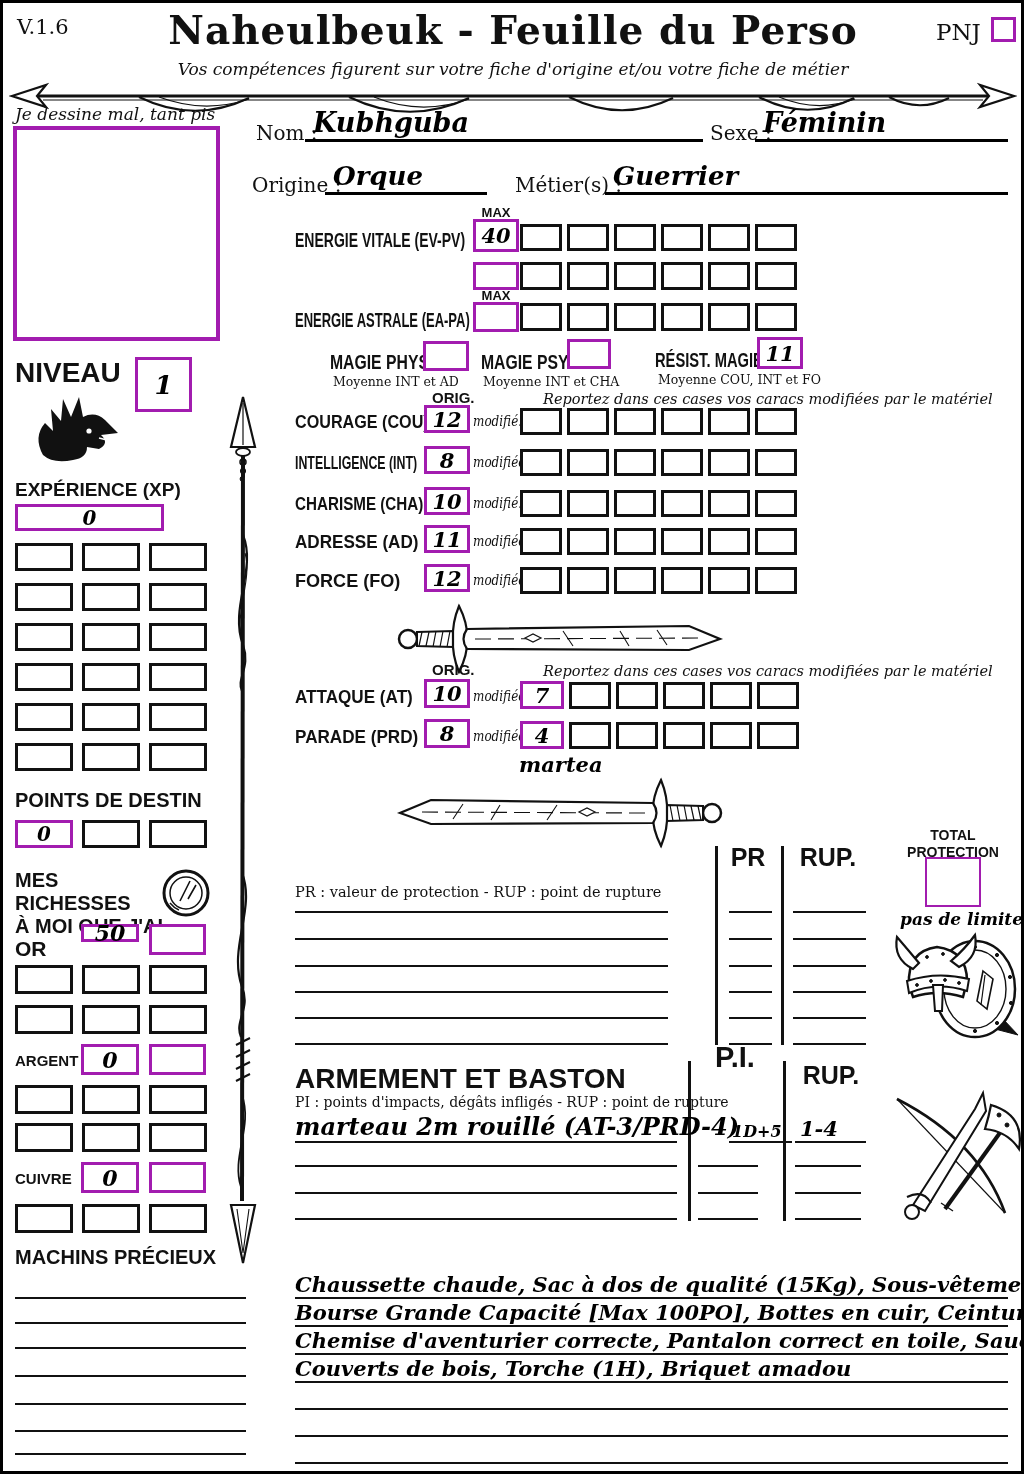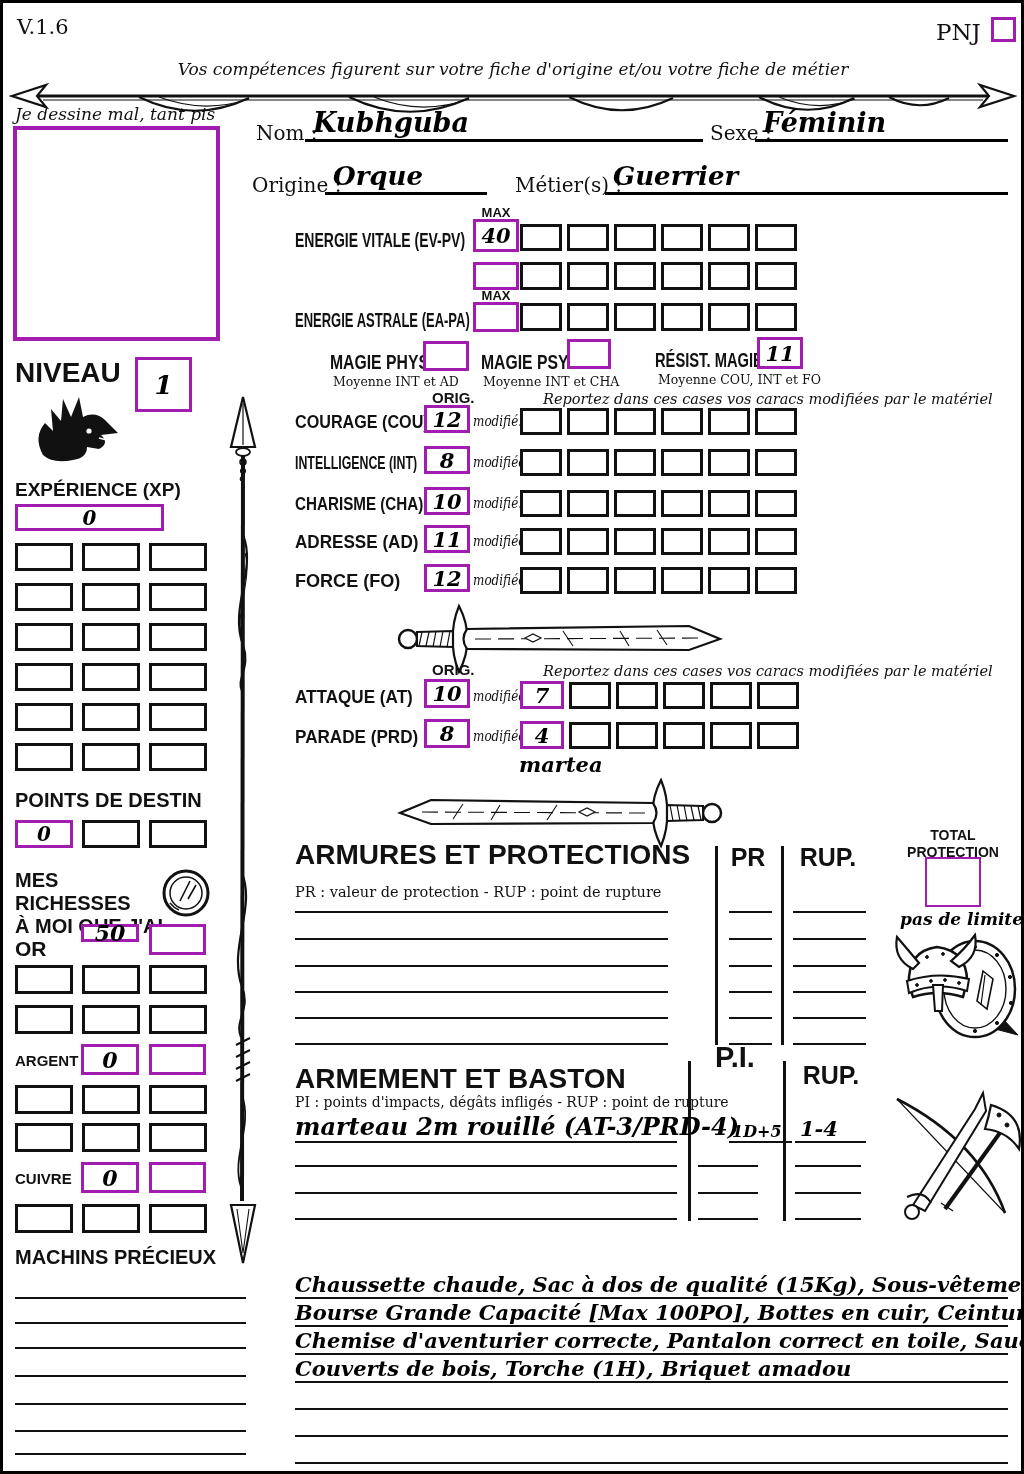--- a/index.html
+++ b/index.html
@@ -29,20 +29,21 @@
   .sq7{transform:scaleX(.7);transform-origin:0 50%;}
   .sq65{transform:scaleX(.65);transform-origin:0 50%;}
   svg{display:block;}
 </style>
 </head>
 <body>
 
 <div class="page">
 
   <div class="abs serif" style="left:14px;top:12px;font-size:21px;">V.1.6</div>
+  <div class="abs serif ctr" style="left:120px;top:4px;width:780px;font-size:39px;font-weight:bold;letter-spacing:1px;">Naheulbeuk - Feuille du Perso</div>
   <div class="abs serif" style="left:933px;top:16px;font-size:23px;">PNJ</div>
   <div class="box" style="left:988px;top:14px;width:25px;height:25px;"></div>
   <div class="abs serif it ctr" style="left:150px;top:56px;width:720px;font-size:17px;">Vos compétences figurent sur votre fiche d'origine et/ou votre fiche de métier</div>
 
   <div class="abs" style="left:6px;top:78px;">
     <svg width="1008" height="34" viewBox="0 0 1008 34">
       <g stroke="#111" fill="none">
         <line x1="28" y1="15" x2="980" y2="15" stroke-width="3"></line>
         <line x1="34" y1="19" x2="974" y2="19" stroke-width="1.2"></line>
         <path d="M3,15 L37,4 L28,15 L37,26 Z" fill="#fff" stroke-width="2.2"></path>
@@ -363,21 +364,20 @@
         <path d="M27,31 L24,45 M34,31 L31,45 M41,30 L38,46 M48,30 L45,46 M55,30 L52,46" stroke-width="1.2" fill="none"></path>
         <path d="M64,5 Q81,38 64,71 Q57,54 58,38 Q57,22 64,5 Z" stroke-width="2.2"></path>
         <path d="M72,28 L294,25 L325,38 L294,49 L72,48 Q65,38 72,28 Z" stroke-width="2.2"></path>
         <path d="M80,38 L310,37" stroke-width="1.1" fill="none" stroke-dasharray="16 7"></path>
         <path d="M130,37 l8,-4 l8,4 l-8,4 Z" stroke-width="1.2"></path>
         <path d="M168,30 L178,45 M225,30 L234,45 M262,29 L272,44" stroke-width="1.1" fill="none"></path>
       </g>
     </svg>
   </div>
 
-  <div class="abs disp" style="left:292px;top:836px;font-size:28px;">ARMURES ET PROTECTIONS</div>
   <div class="abs serif" style="left:292px;top:868px;font-size:14.5px;margin-top:13px;">PR : valeur de protection - RUP : point de rupture</div>
   <div class="vline" style="left:712px;top:843px;height:199px;"></div>
   <div class="vline" style="left:778px;top:843px;height:199px;"></div>
   <div class="abs disp ctr" style="left:716px;top:840px;width:58px;font-size:25px;">PR</div>
   <div class="abs disp ctr" style="left:784px;top:840px;width:82px;font-size:25px;">RUP.</div>
 
   <div class="line" style="left:292px;top:908px;width:373px;"></div>
   <div class="line" style="left:726px;top:908px;width:43px;"></div>
   <div class="line" style="left:790px;top:908px;width:73px;"></div>
   <div class="line" style="left:292px;top:935px;width:373px;"></div>

